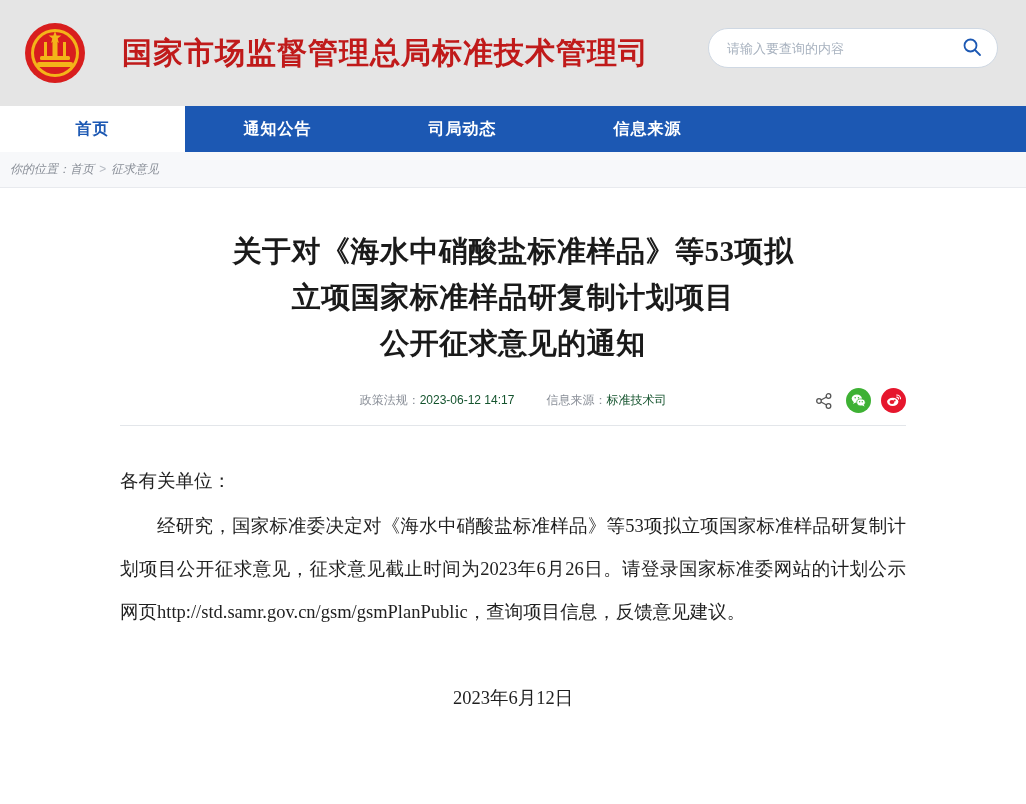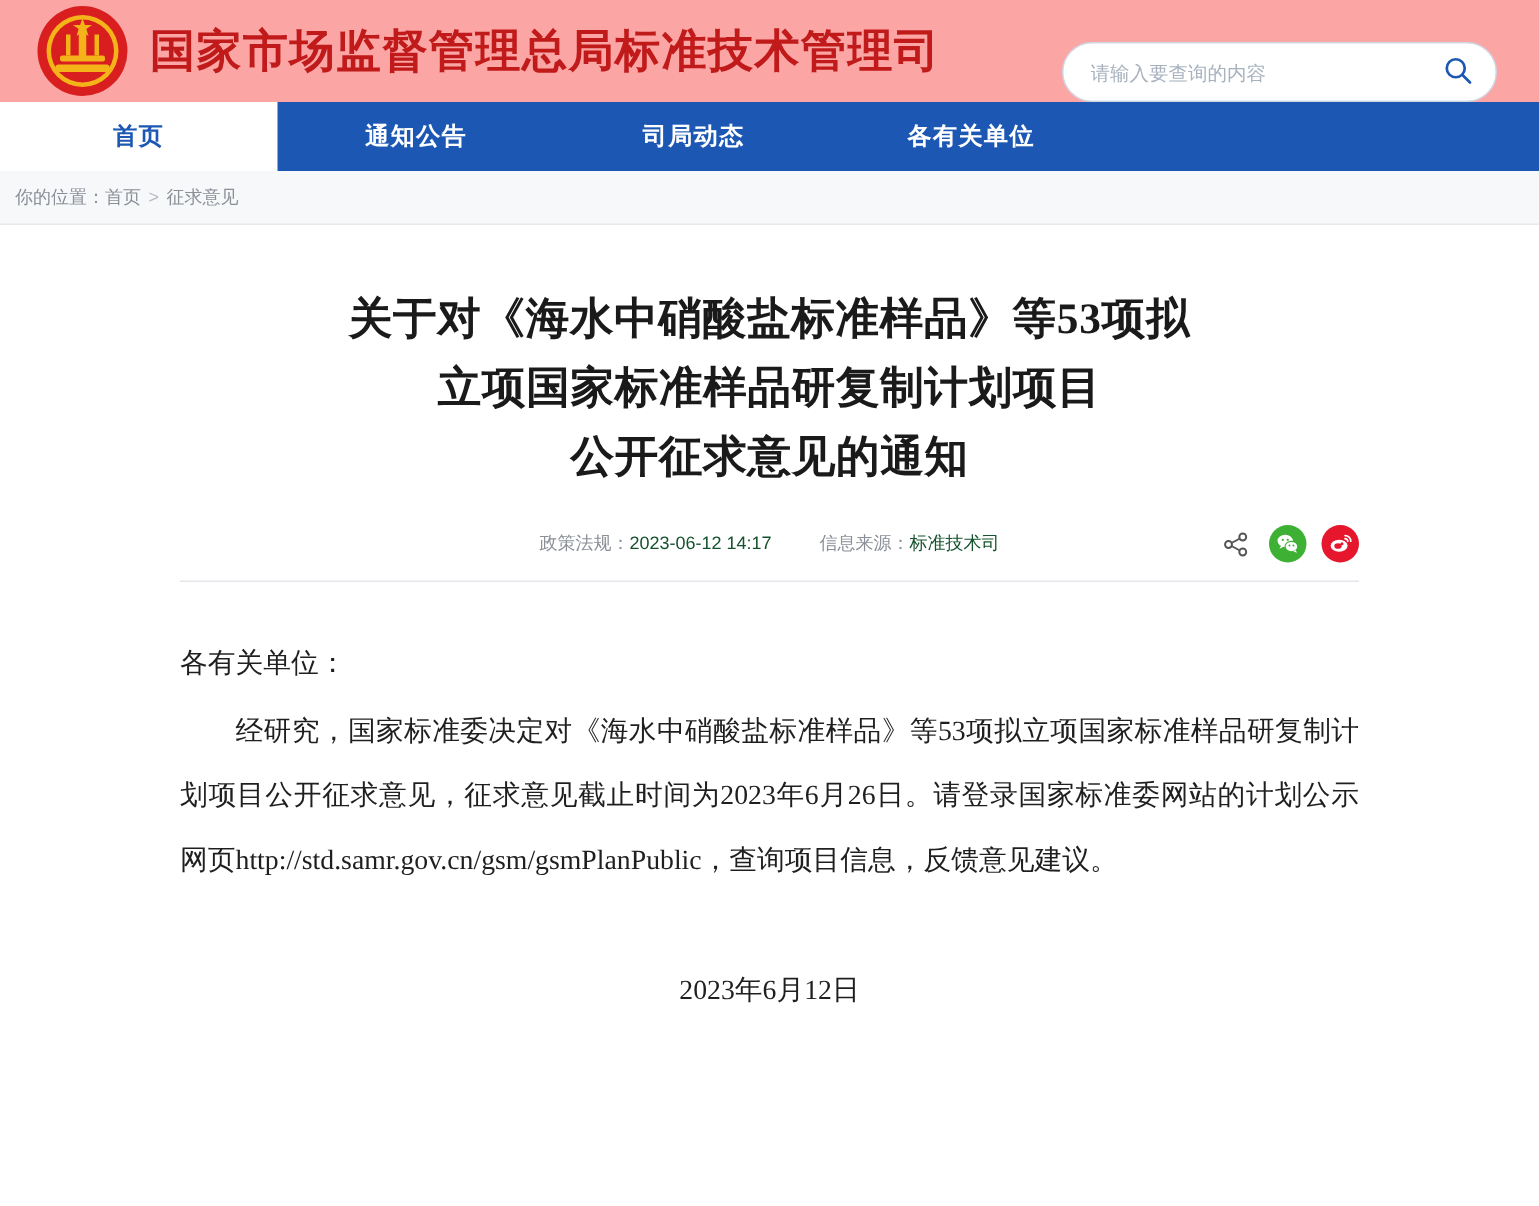--- a/index.html
+++ b/index.html
@@ -6,26 +6,27 @@
   html, body {
     width: 1026px;
     height: 804px;
     font-family: "Liberation Sans", sans-serif;
     background: #ffffff;
     overflow: hidden;
   }
 
   
   .header {
-    height: 68px;
-    background: #fca5a5;
+    height: 106px;
+    background: #e5e5e5;
     display: flex;
     align-items: center;
     padding: 0 24px;
     position: relative;
+    gap: 22px;
   }
   .emblem {
     width: 62px;
     height: 62px;
     flex: 0 0 62px;
     position: relative;
     margin-right: 14px;
   }
   .emblem svg { display: block; }
   .site-title {
@@ -100,20 +101,21 @@
     height: 36px;
     background: #f7f8fa;
     display: flex;
     align-items: center;
     padding-left: 10px;
     border-bottom: 1px solid #e8eaee;
   }
   .breadcrumb {
     font-size: 12px;
     color: #8a8f98;
+    font-style: italic;
   }
   .breadcrumb .crumb-link { color: #8a8f98; text-decoration: none; cursor: pointer; }
   .breadcrumb .sep { margin: 0 5px; color: #b6bbc3; }
 
   
   .article {
     background: #ffffff;
     padding: 40px 120px 0 120px;
   }
   .article-title {
@@ -213,21 +215,21 @@
         </svg>
       </span>
     </button>
   </div>
 </div>
 
 <div class="nav">
   <div class="nav-item active">首页</div>
   <div class="nav-item">通知公告</div>
   <div class="nav-item">司局动态</div>
-  <div class="nav-item">各有关单位</div>
+  <div class="nav-item">信息来源</div>
 </div>
 
 <div class="breadcrumb-wrap">
   <div class="breadcrumb">
     <span>你的位置：</span><span class="crumb-link">首页</span><span class="sep">&gt;</span><span>征求意见</span>
   </div>
 </div>
 
 <div class="article">
 

